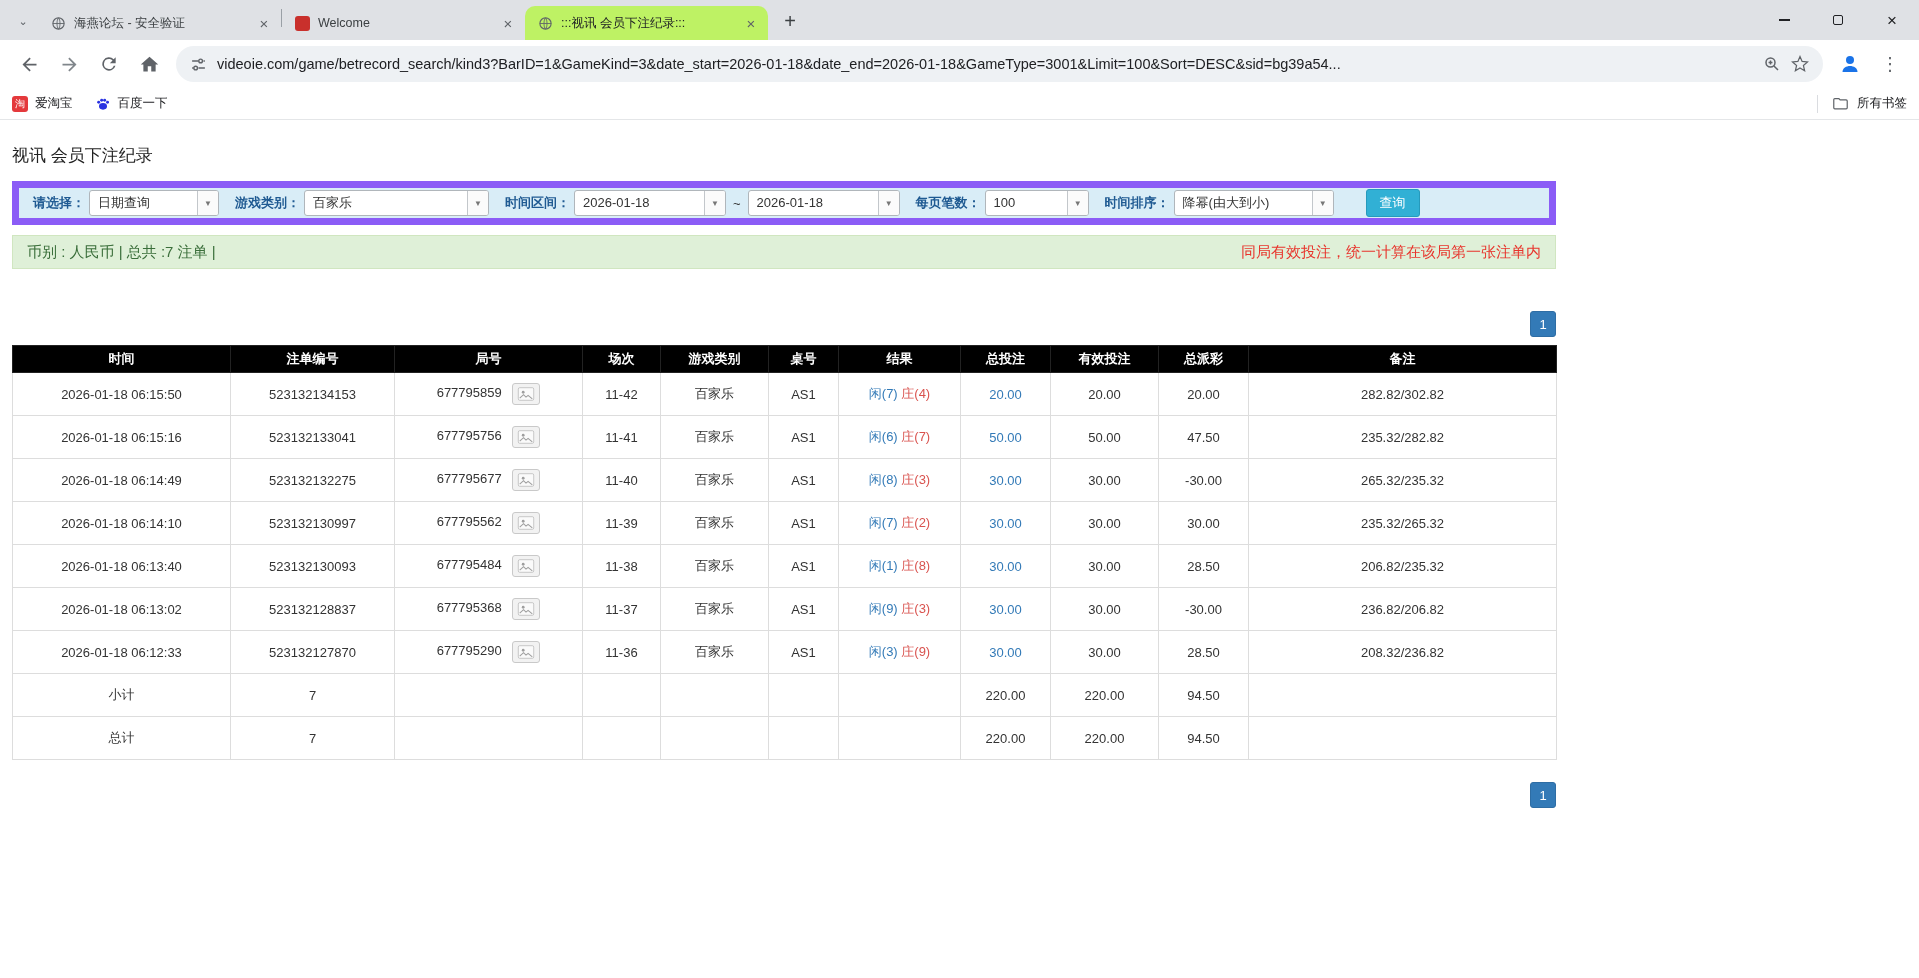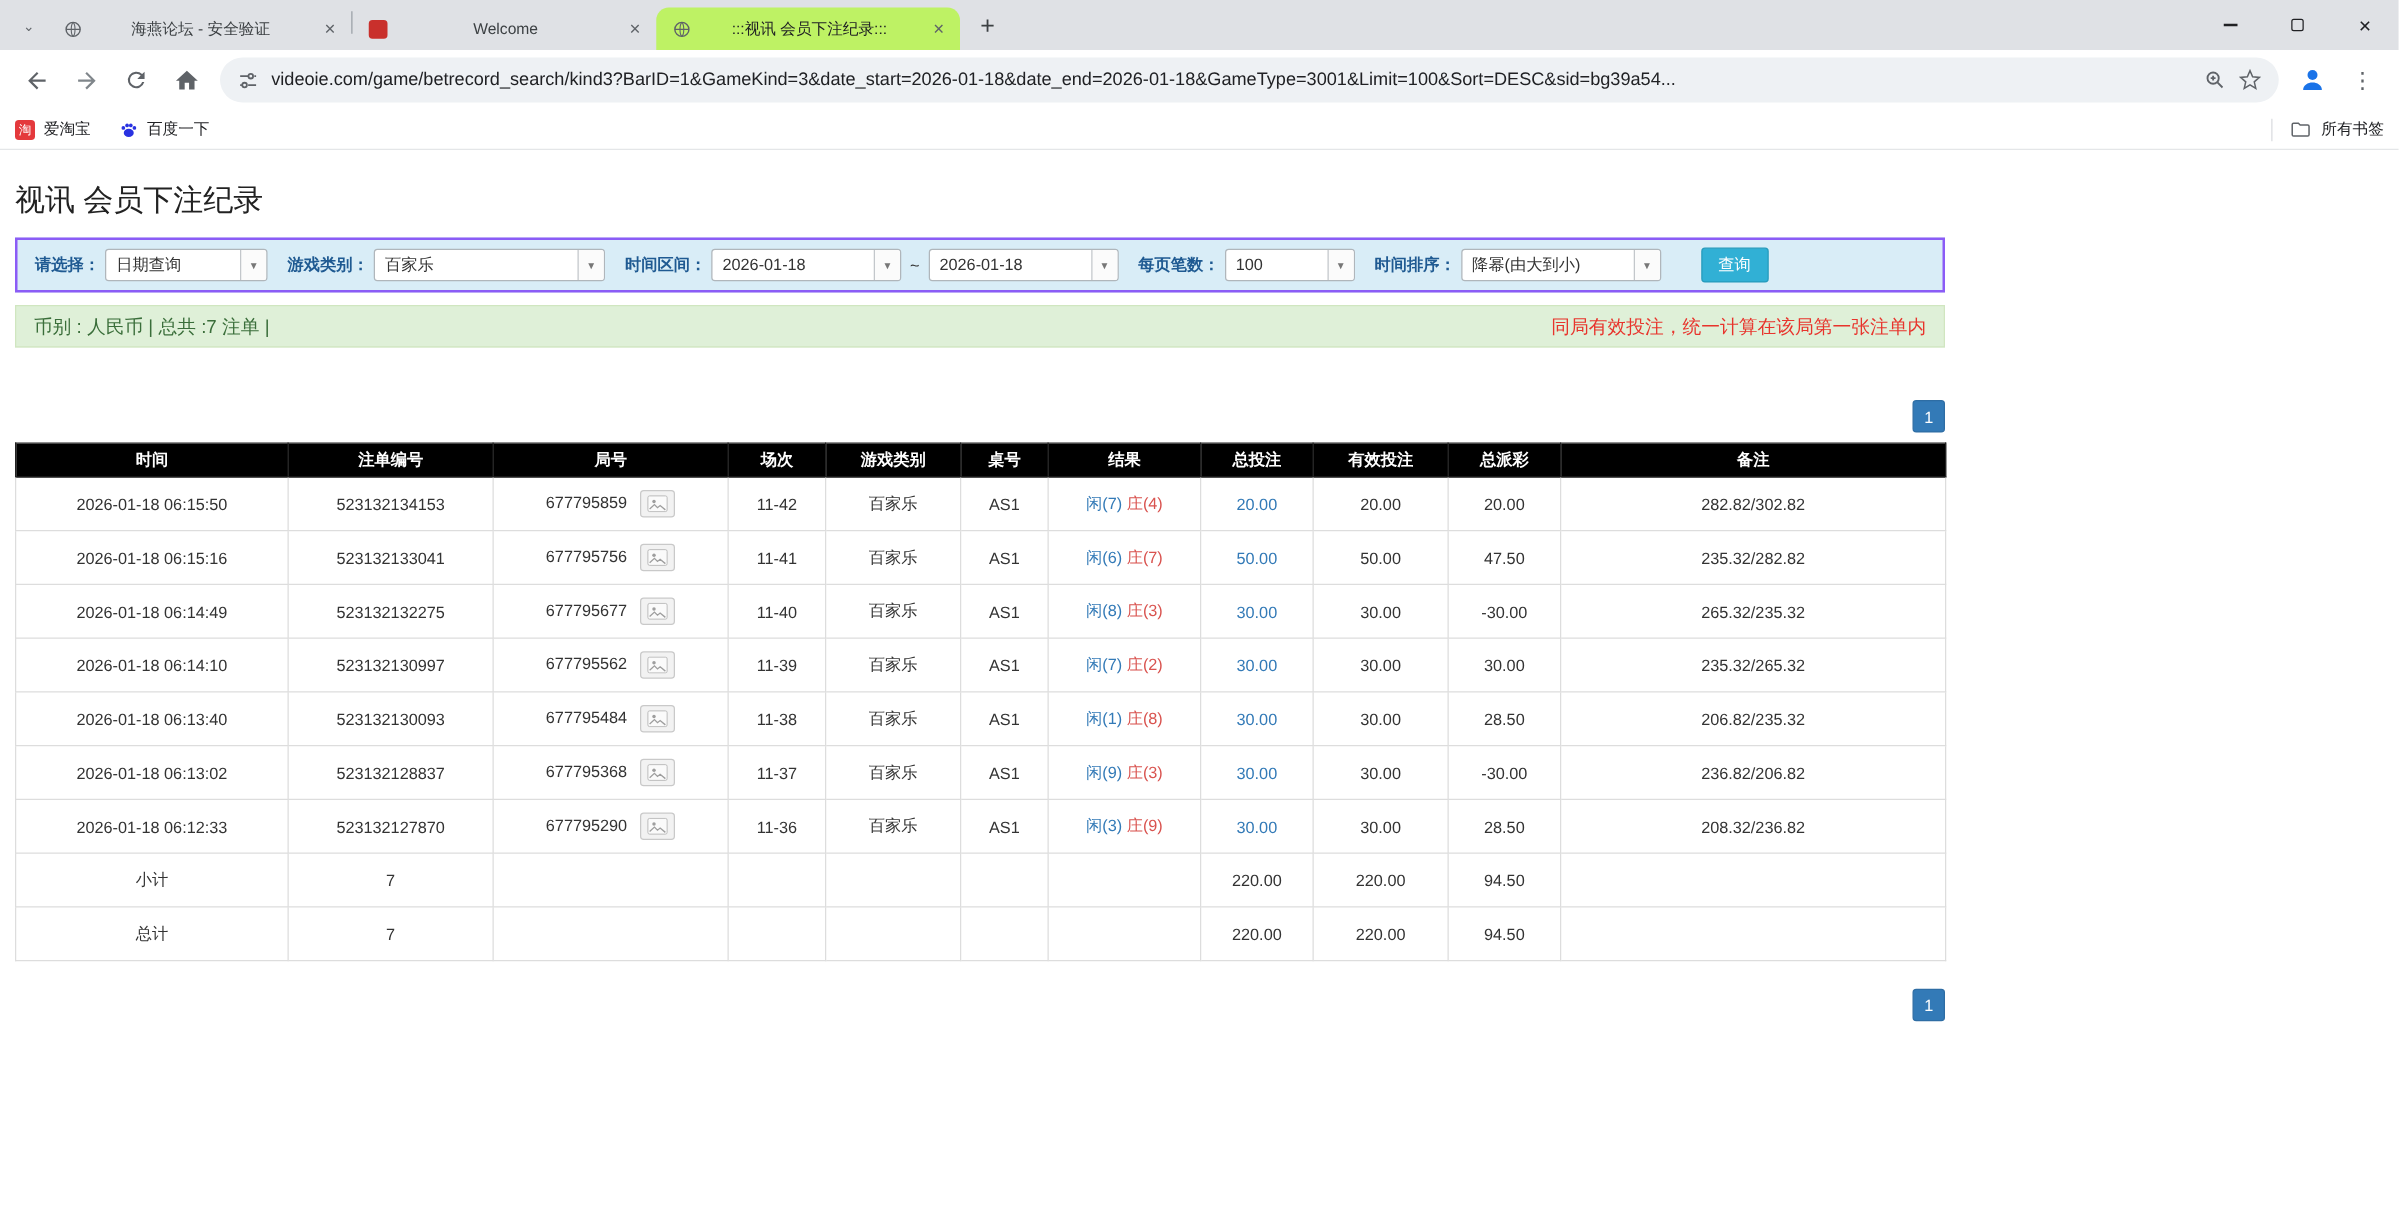--- a/index.html
+++ b/index.html
@@ -2,21 +2,21 @@
 <html><head>
 <meta charset="utf-8">
 <style>
   * { box-sizing: border-box; margin: 0; padding: 0; }
   html,body { width:1919px; height:978px; overflow:hidden; background:#fff;
     font-family:"Liberation Sans","DejaVu Sans",sans-serif; }
 
   
   .tabstrip { height:40px; background:#dfe1e5; display:flex; align-items:flex-end; padding-left:8px; }
   .tab-search { width:26px; height:26px; margin:0 2px 6px 2px; display:flex; align-items:center; justify-content:center; color:#5f6368; font-size:11px; border-radius:50%; }
-  .tab { width:243px; height:34px; display:flex; align-items:center; gap:8px; padding:0 8px 0 12px; font-size:12.5px; color:#3c4043; border-radius:10px 10px 0 0; position:relative;text-align:center; }
+  .tab { width:243px; height:34px; display:flex; align-items:center; gap:8px; padding:0 8px 0 12px; font-size:12.5px; color:#3c4043; border-radius:10px 10px 0 0; position:relative; }
   .tab.active { background:#bef264; color:#202124; }
   .tab .favicon { width:16px; height:16px; flex:0 0 16px; display:flex; align-items:center; justify-content:center; }
   .fav-red { width:15px; height:15px; border-radius:3px; background:#c9302c; display:inline-block; }
   .tab .title { flex:1; white-space:nowrap; overflow:hidden; text-overflow:ellipsis; }
   .tab .close { width:18px; height:18px; border-radius:50%; display:flex; align-items:center; justify-content:center; font-size:15px; color:#5f6368; }
   .tab-divider { width:1px; height:18px; background:#9aa0a6; margin-bottom:13px; }
   .newtab { width:28px; height:28px; margin:0 0 5px 8px; display:flex; align-items:center; justify-content:center; font-size:20px; color:#3c4043; border-radius:50%; }
   .win-controls { margin-left:auto; display:flex; height:40px; }
   .win-btn { width:54px; height:40px; display:flex; align-items:center; justify-content:center; color:#202124; }
   .ico-min { width:11px; height:1.3px; background:#202124; display:inline-block; }
@@ -31,23 +31,23 @@
   .ob-icon { flex:0 0 auto; display:flex; align-items:center; justify-content:center; }
 
   
   .bookmarks { height:32px; background:#fff; display:flex; align-items:center; padding:0 12px; gap:22px; font-size:12.5px; color:#202124; border-bottom:1px solid #e4e6e8; }
   .bm-item { display:flex; align-items:center; gap:7px; }
   .bm-right { margin-left:auto; display:flex; align-items:center; gap:8px; }
   .bm-sep { width:1px; height:18px; background:#dadce0; margin-right:6px; }
 
   
   .content { width:1544px; margin-left:12px; }
-  .page-title { font-size:24px; font-weight:500; color:#222; margin:24px 0 14px 0; }
-
-  .filterbar { height:44px; background:#d9edf7; border:2px solid #8b5cf6; display:flex; align-items:center; padding:0 14px; font-size:13px; }
+  .page-title { font-size:17px; font-weight:500; color:#222; margin:24px 0 14px 0; }
+
+  .filterbar { height:44px; background:#d9edf7; border:7px solid #8b5cf6; display:flex; align-items:center; padding:0 14px; font-size:13px; }
   .flabel { color:#1f5a92; font-weight:bold; margin:0 4px 0 16px; white-space:nowrap; }
   .flabel.first { margin-left:0; }
   .combo { display:flex; height:26px; background:#fff; border:1px solid #b0b6bb; border-radius:3px; align-items:stretch; overflow:hidden; }
   .combo .val { padding:0 8px; line-height:24px; font-size:13px; color:#333; flex:1; white-space:nowrap; overflow:hidden; }
   .combo .caret { width:21px; border-left:1px solid #c3c7cb; background:#fbfbfb; display:flex; align-items:center; justify-content:center; color:#777; font-size:8px; }
   .tilde { margin:0 7px; color:#333; }
   .query-btn { margin-left:32px; height:28px; padding:0 13px; background:#31b0d5; border:1px solid #269abc; border-radius:3px; color:#fff; font-size:13px; display:flex; align-items:center; }
 
   .infobar { margin-top:10px; height:34px; background:#dff0d8; border:1px solid #d0e6c0; display:flex; align-items:center; justify-content:space-between; padding:0 14px; font-size:15px; }
   .infobar .left { color:#3a6e3a; }

